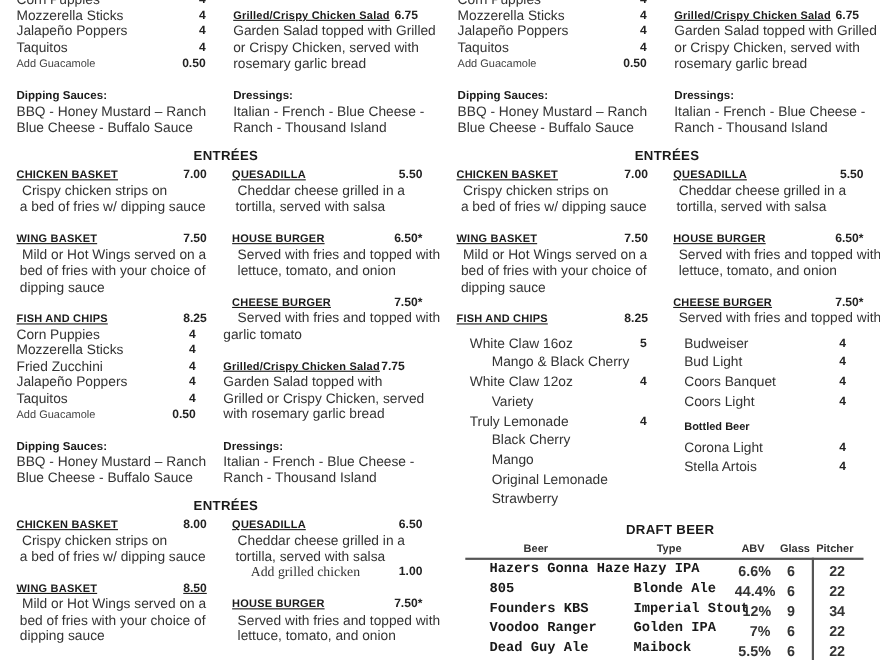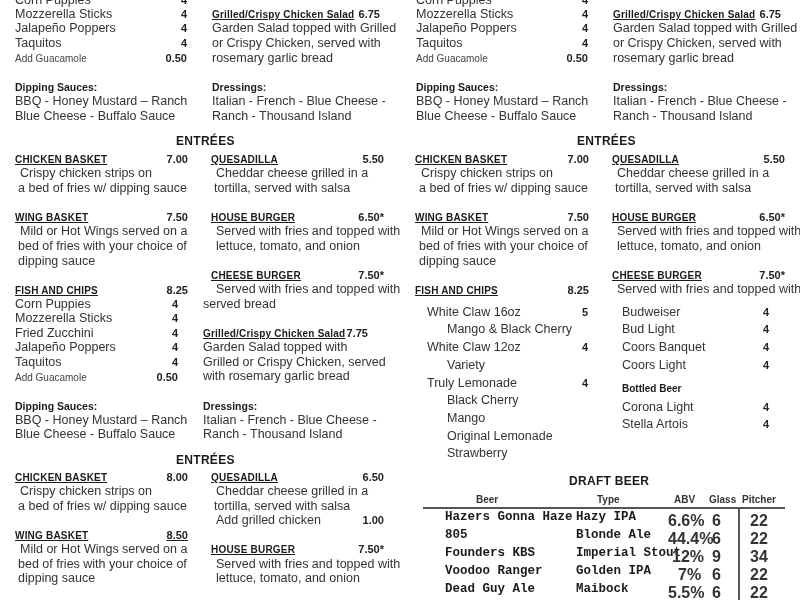--- a/index.html
+++ b/index.html
@@ -8,21 +8,21 @@
   .abs { position:absolute; }
   .item { position:absolute; font-size:12.5px; color:#333; white-space:nowrap; line-height:15px; }
   .small { font-size:10px; color:#444; }
   .price { position:absolute; font-size:11px; font-weight:bold; color:#222; text-align:right; white-space:nowrap; line-height:15px; }
   .head { position:absolute; font-size:10px; font-weight:bold; color:#1a1a1a; letter-spacing:0.2px; white-space:nowrap; line-height:14px;text-decoration:underline; }
   .desc { position:absolute; font-size:12.5px; color:#333; line-height:14.5px; white-space:nowrap; }
   .section { position:absolute; font-size:12px; font-weight:bold; color:#1a1a1a; white-space:nowrap; letter-spacing:0.3px; }
   .label { position:absolute; font-size:10.5px; font-weight:bold; color:#1a1a1a; white-space:nowrap; }
   .beer-th { position:absolute; font-size:10px; font-weight:bold; color:#333; white-space:nowrap; }
   .beer-td { position:absolute; font-size:12.5px; font-weight:bold; color:#1a1a1a; white-space:nowrap;font-family:Liberation Mono, monospace; }
-  .beer-num { position:absolute; font-size:16px; font-weight:bold; color:#333; white-space:nowrap; text-align:left; }
+  .beer-num { position:absolute; font-size:13px; font-weight:bold; color:#333; white-space:nowrap; text-align:center; }
 </style>
 </head>
 <body>
 
 <div>
   <div class="item" style="left:15px;top:-7px;">Corn Puppies</div>
   <div class="price" style="left:160px;width:27px;top:-7px;">4</div>
   <div class="item" style="left:15px;top:7px;">Mozzerella Sticks</div>
   <div class="price" style="left:160px;width:27px;top:7px;">4</div>
   <div class="item" style="left:15px;top:21px;">Jalapeño Poppers</div>
@@ -64,21 +64,21 @@
   <div class="desc" style="left:18px;top:254px;">dipping sauce</div>
 
   <div class="head" style="left:211px;top:211px;">HOUSE BURGER</div>
   <div class="price" style="left:340px;width:44px;top:210px;">6.50*</div>
   <div class="desc" style="left:216px;top:224px;">Served with fries and topped with</div>
   <div class="desc" style="left:216px;top:239px;">lettuce, tomato, and onion</div>
 
   <div class="head" style="left:211px;top:269px;">CHEESE BURGER</div>
   <div class="price" style="left:340px;width:44px;top:268px;">7.50*</div>
   <div class="desc" style="left:216px;top:282px;">Served with fries and topped with</div>
-  <div class="desc" style="left:203px;top:297px;">served bread</div>
+  <div class="desc" style="left:203px;top:297px;">garlic tomato</div>
 
   <div class="head" style="left:15px;top:284px;">FISH AND CHIPS</div>
   <div class="price" style="left:148px;width:40px;top:283px;">8.25</div>
 </div>
 
 <div>
   <div class="item" style="left:15px;top:297px;">Corn Puppies</div>
   <div class="price" style="left:150px;width:28px;top:297px;">4</div>
   <div class="item" style="left:15px;top:311px;">Mozzerella Sticks</div>
   <div class="price" style="left:150px;width:28px;top:311px;">4</div>
@@ -108,21 +108,21 @@
 
   <div class="head" style="left:15px;top:471px;">CHICKEN BASKET</div>
   <div class="price" style="left:148px;width:40px;top:470px;">8.00</div>
   <div class="desc" style="left:20px;top:484px;">Crispy chicken strips on</div>
   <div class="desc" style="left:18px;top:499px;">a bed of fries w/ dipping sauce</div>
 
   <div class="head" style="left:211px;top:471px;">QUESADILLA</div>
   <div class="price" style="left:344px;width:40px;top:470px;">6.50</div>
   <div class="desc" style="left:216px;top:484px;">Cheddar cheese grilled in a</div>
   <div class="desc" style="left:214px;top:499px;">tortilla, served with salsa</div>
-  <div class="desc" style="left:216px;top:513px;">Add grilled chicken</div>
+  <div class="desc" style="left:228px;top:513px;font-family:Liberation Serif, serif;">Add grilled chicken</div>
   <div class="price" style="left:344px;width:40px;top:513px;">1.00</div>
 
   <div class="head" style="left:15px;top:529px;">WING BASKET</div>
   <div class="price" style="left:148px;width:40px;top:528px;text-decoration:underline;">8.50</div>
   <div class="desc" style="left:20px;top:542px;">Mild or Hot Wings served on a</div>
   <div class="desc" style="left:18px;top:557px;">bed of fries with your choice of</div>
   <div class="desc" style="left:18px;top:571px;">dipping sauce</div>
 
   <div class="head" style="left:211px;top:543px;">HOUSE BURGER</div>
   <div class="price" style="left:340px;width:44px;top:542px;">7.50*</div>

